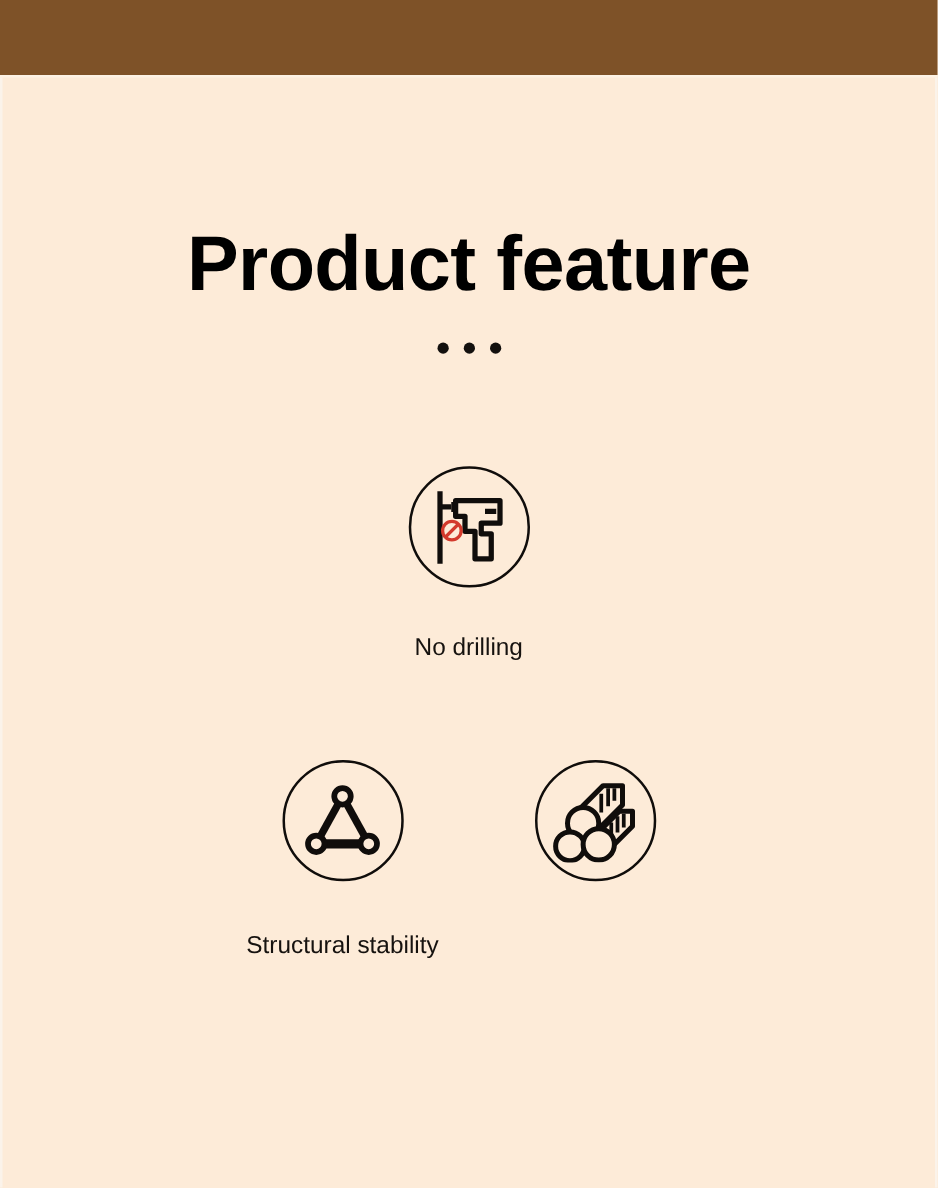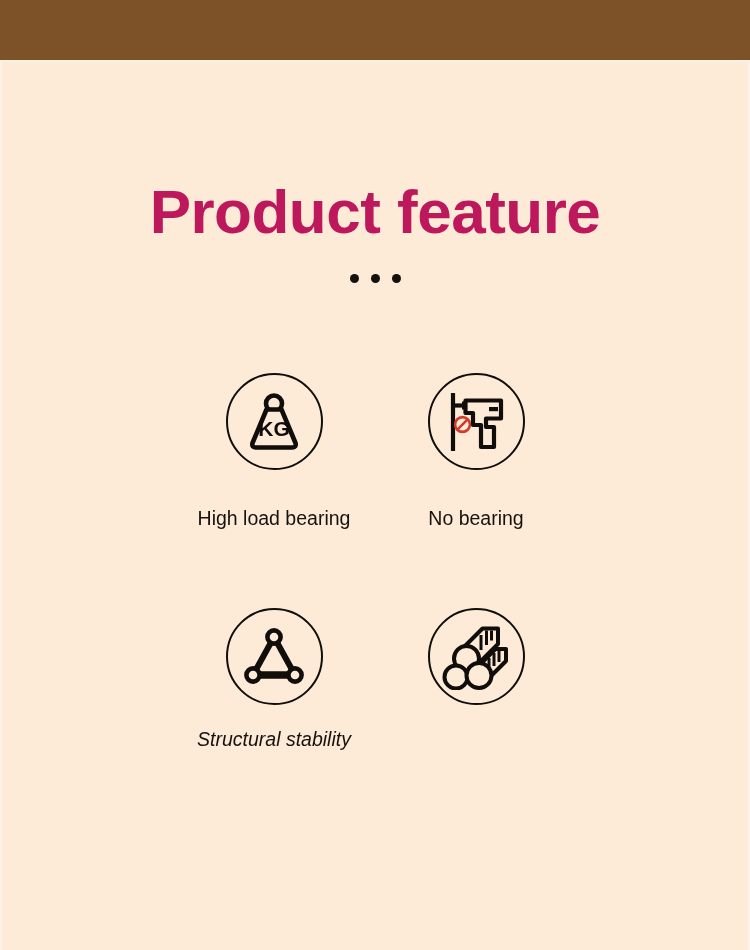--- a/index.html
+++ b/index.html
@@ -54,21 +54,21 @@
   }
   #title {
     position: absolute;
     left: 0;
     top: 176px;
     width: 750px;
     text-align: center;
     font-size: 62px;
     font-weight: bold;
     letter-spacing: -0.5px;
-    color: #be185d;
+    color: #000000;
     line-height: 72px;
     white-space: nowrap;
   }
   #dots {
     position: absolute;
     left: 0;
     top: 274px;
     width: 750px;
     display: flex;
     justify-content: center;
@@ -108,21 +108,21 @@
   }
   .circle svg { display: block; }
   .label {
     margin-top: 36px;
     font-size: 19.5px;
     color: #16120f;
     line-height: 24px;
     white-space: nowrap;
     text-align: center;
   }
-  #row2 .label { margin-top: 22px; font-style: italic; }
+  #row2 .label { margin-top: 39px; }
 </style>
 </head>
 <body>
 
 <div id="page">
 
   <div id="top-band"></div>
   <div id="band-seam"></div>
   <div id="edge-left"></div>
   <div id="edge-right"></div>
@@ -130,46 +130,36 @@
   <div id="title">Product feature</div>
 
   <div id="dots">
     <span class="dot"></span>
     <span class="dot"></span>
     <span class="dot"></span>
   </div>
 
   <div class="grid" id="row1">
 
-    <div class="cell">
-      <div class="circle">
-        <svg width="70" height="70" viewBox="0 0 70 70">
-          <circle cx="35" cy="16.5" r="8" fill="none" stroke="#100d0b" stroke-width="4.6"></circle>
-          <path d="M27.5 22.5 L42.5 22.5 L56.5 56 Q57.6 60.5 53 60.5 L17 60.5 Q12.4 60.5 13.5 56 Z" fill="#fdebd8" stroke="#100d0b" stroke-width="4.6" stroke-linejoin="round"></path>
-          <text x="35" y="49" text-anchor="middle" font-family="'Liberation Sans', sans-serif" font-size="21" font-weight="bold" fill="#100d0b">KG</text>
-        </svg>
-      </div>
-      <div class="label">High load bearing</div>
-    </div>
 
     <div class="cell">
       <div class="circle">
         <svg width="74" height="74" viewBox="0 0 74 74">
           <line x1="14" y1="8" x2="14" y2="66" stroke="#100d0b" stroke-width="4.2"></line>
           <path d="M14 20.5 L23 20.5" stroke="#100d0b" stroke-width="4.2"></path>
           <path d="M23 16.5 L26.5 16.5 L26.5 24.5 L23 24.5 Z" fill="#100d0b"></path>
           <path d="M26.5 15.5 L62 15.5 L62 33.5 L47 33.5 L47 42 L55 42 L55 62 L42 62 L42 40 L34 40 L34 28 L26.5 28 Z" fill="#fdebd8" stroke="#100d0b" stroke-width="4.2" stroke-linejoin="round"></path>
           <rect x="50" y="22" width="9" height="4.2" fill="#100d0b"></rect>
           <g>
             <circle cx="23.5" cy="39.5" r="7.4" fill="#fdebd8" stroke="#d33a2c" stroke-width="2.6"></circle>
             <line x1="18.6" y1="44.4" x2="28.4" y2="34.6" stroke="#d33a2c" stroke-width="2.6"></line>
           </g>
         </svg>
       </div>
-      <div class="label">No bearing</div>
+      <div class="label">No drilling</div>
     </div>
 
 
   </div>
 
   <div class="grid" id="row2">
 
     <div class="cell">
       <div class="circle">
         <svg width="64" height="60" viewBox="0 0 64 60">

